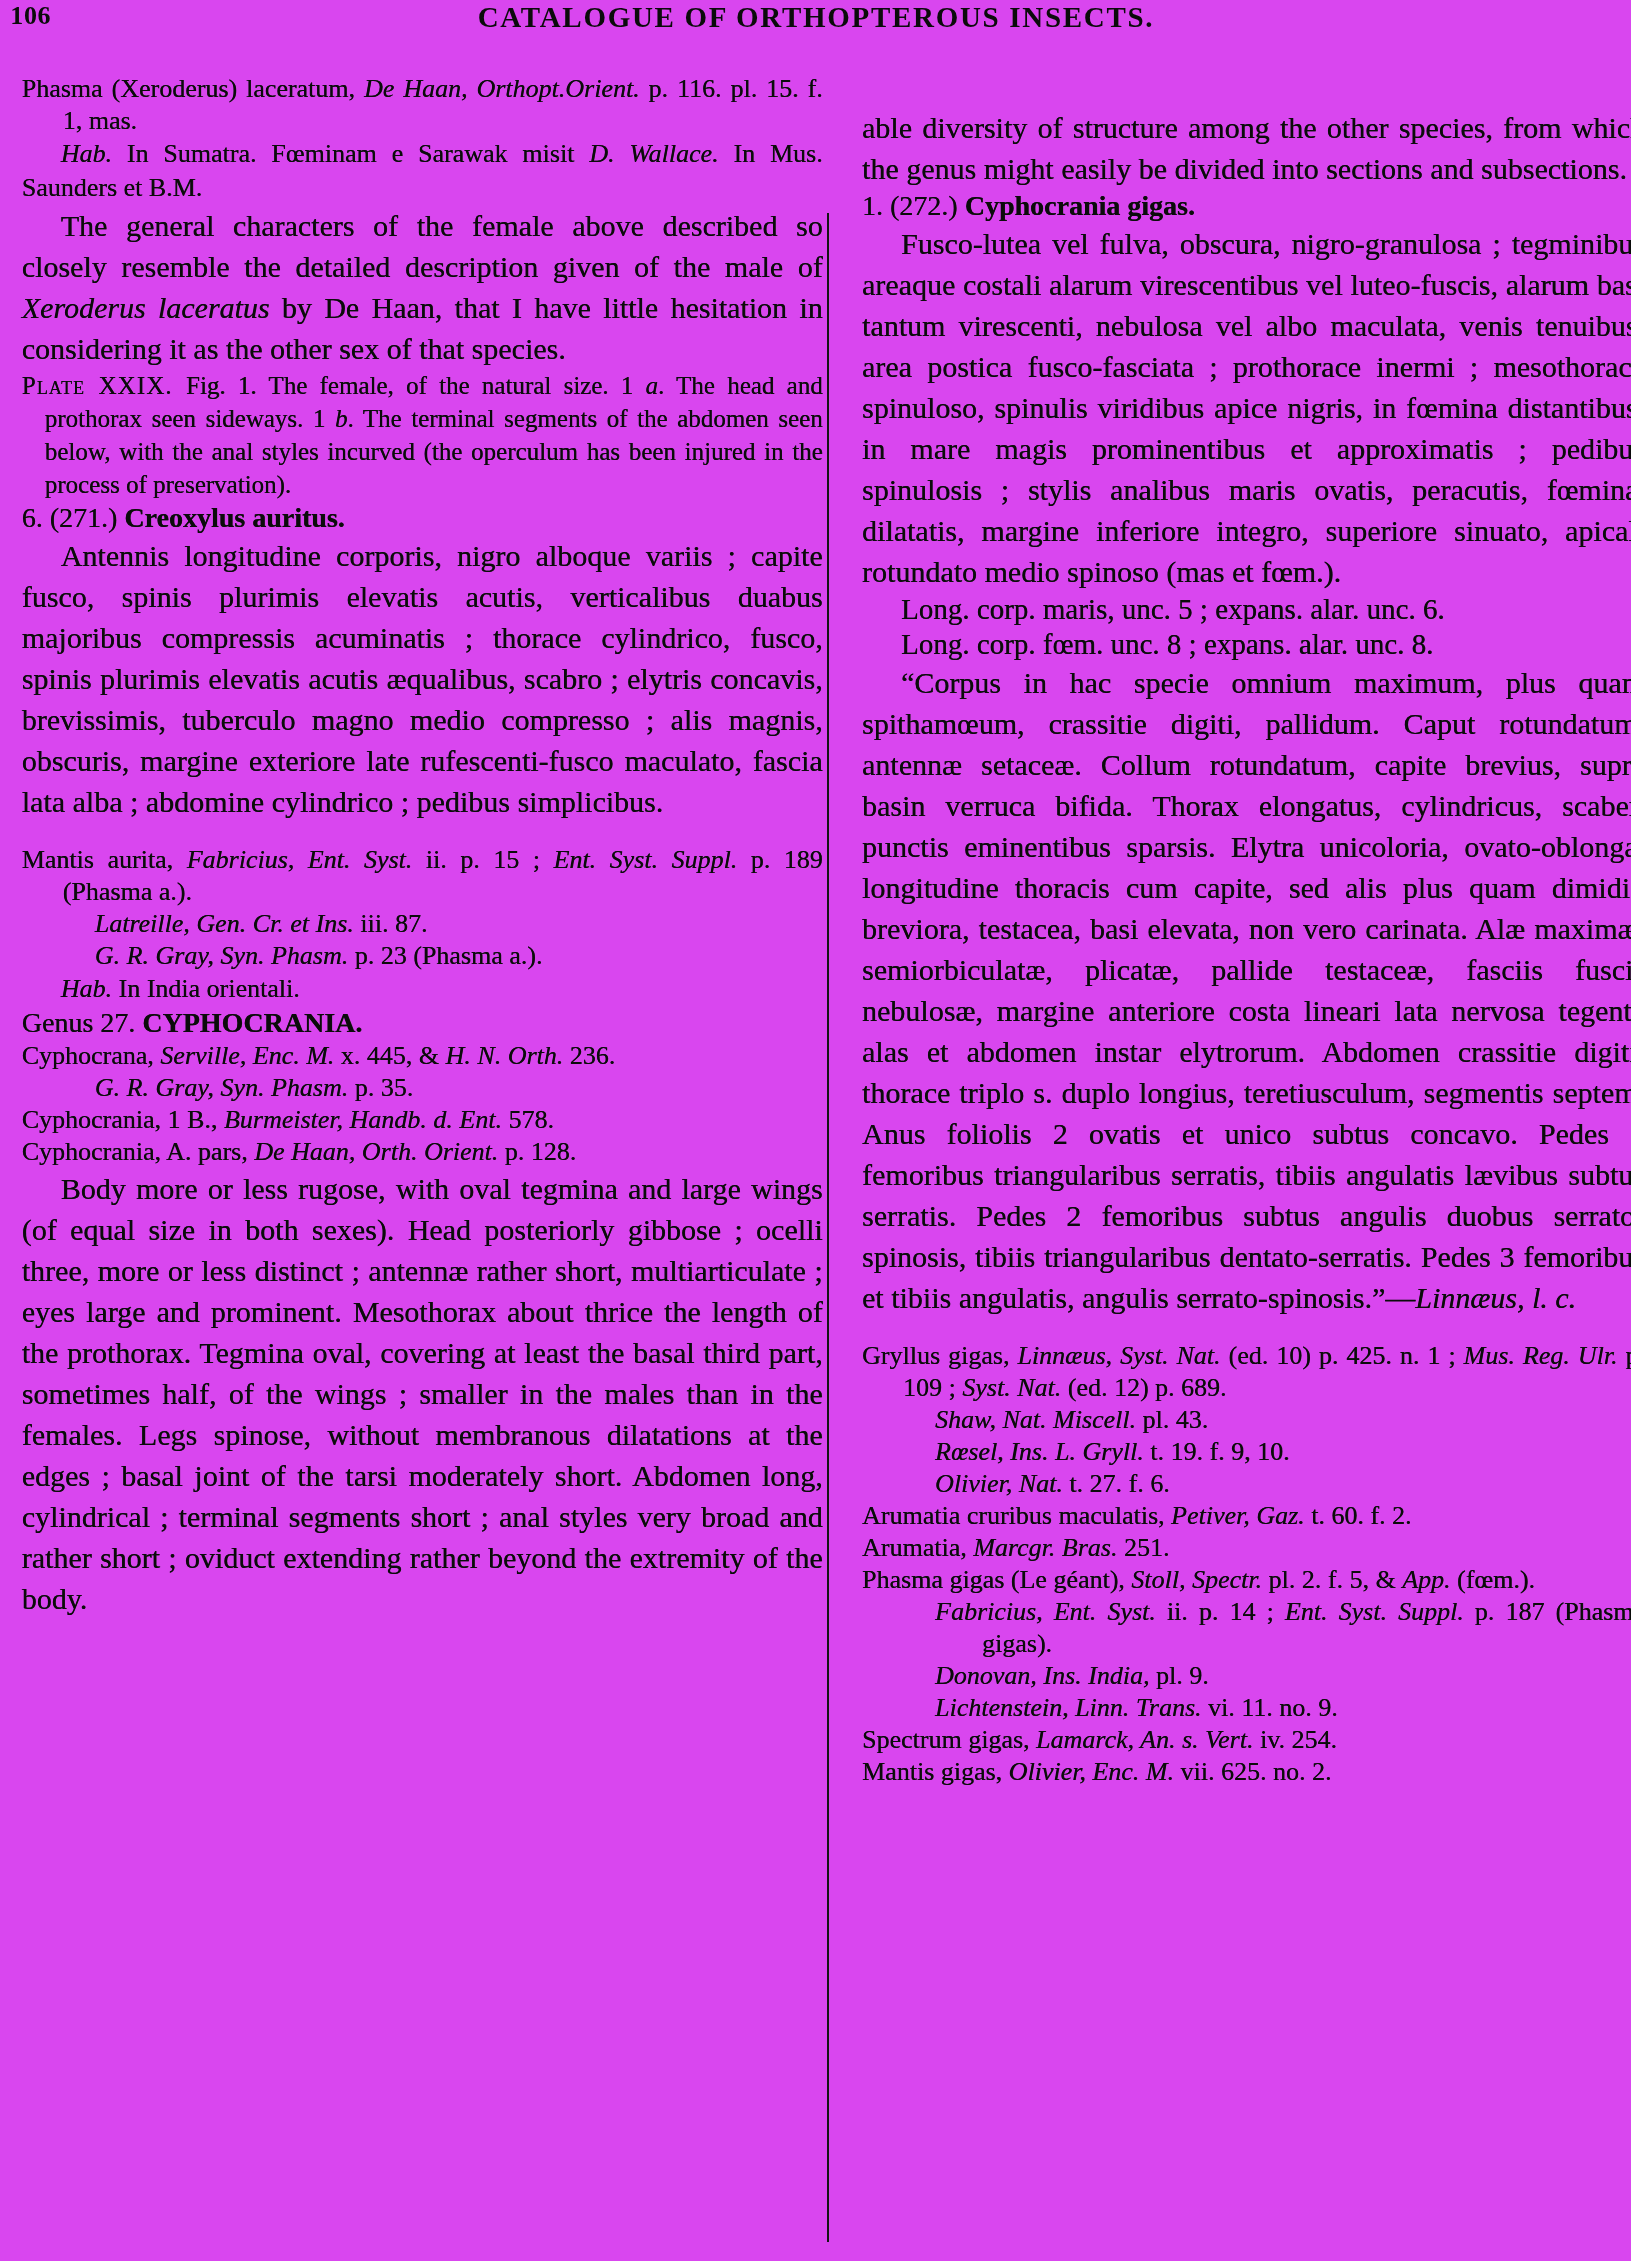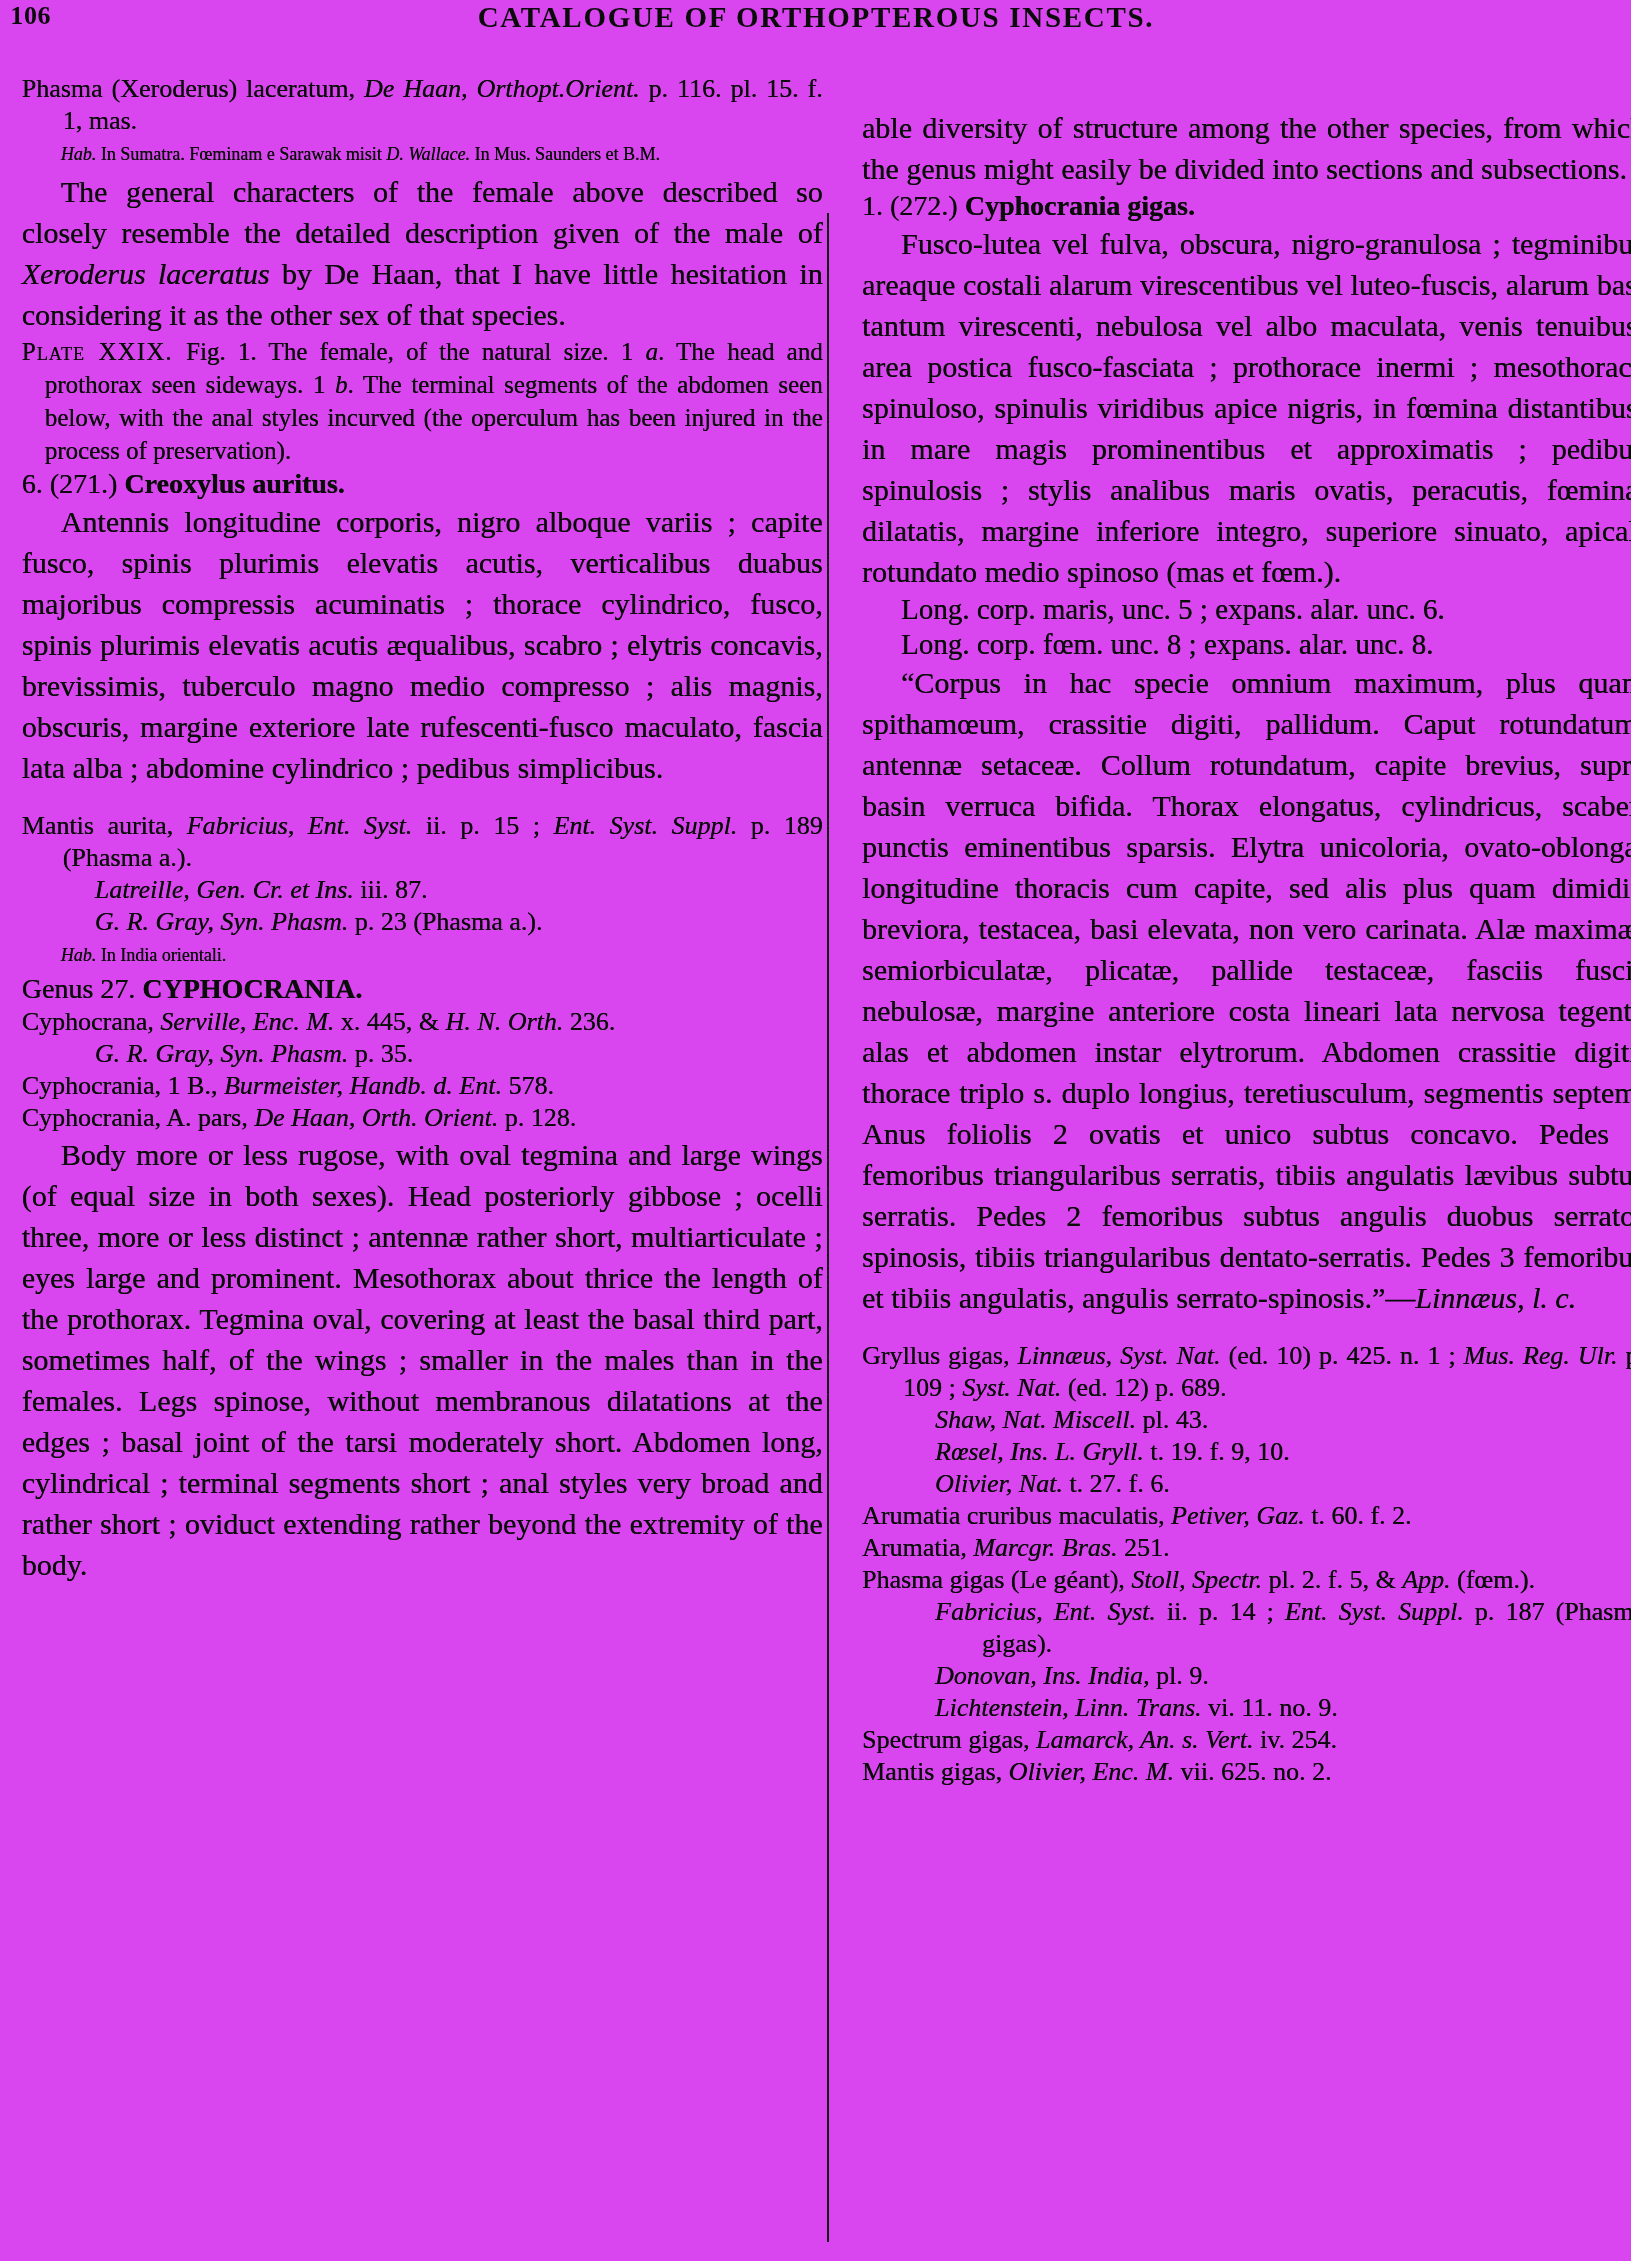--- a/index.html
+++ b/index.html
@@ -35,21 +35,21 @@
   .para.flush { text-indent:0; }
 
   .ref {
     font-size:26px; line-height:32px; text-align:justify;
     padding-left:41px; text-indent:-41px; margin-top:0;
   }
   .para + .ref, .hab + .ref, .measure + .ref { margin-top:22px; }
   .ref.sub { margin-left:73px; padding-left:47px; text-indent:-47px; }
 
   .hab {
-    font-size:18px; line-height:34px; text-align:justify;
+    font-size:26px; line-height:34px; text-align:justify;
     text-indent:39px; margin-top:11.4px;
   }
   .measure {
     font-size:29px; line-height:35px; text-indent:39px; margin-top:8px;
   }
   .plate {
     font-size:25px; line-height:33px; text-align:justify;
     padding-left:23px; text-indent:-23px; margin-top:18.3px;
   }
   .plate .lead { font-variant:small-caps; letter-spacing:1.1px; }

